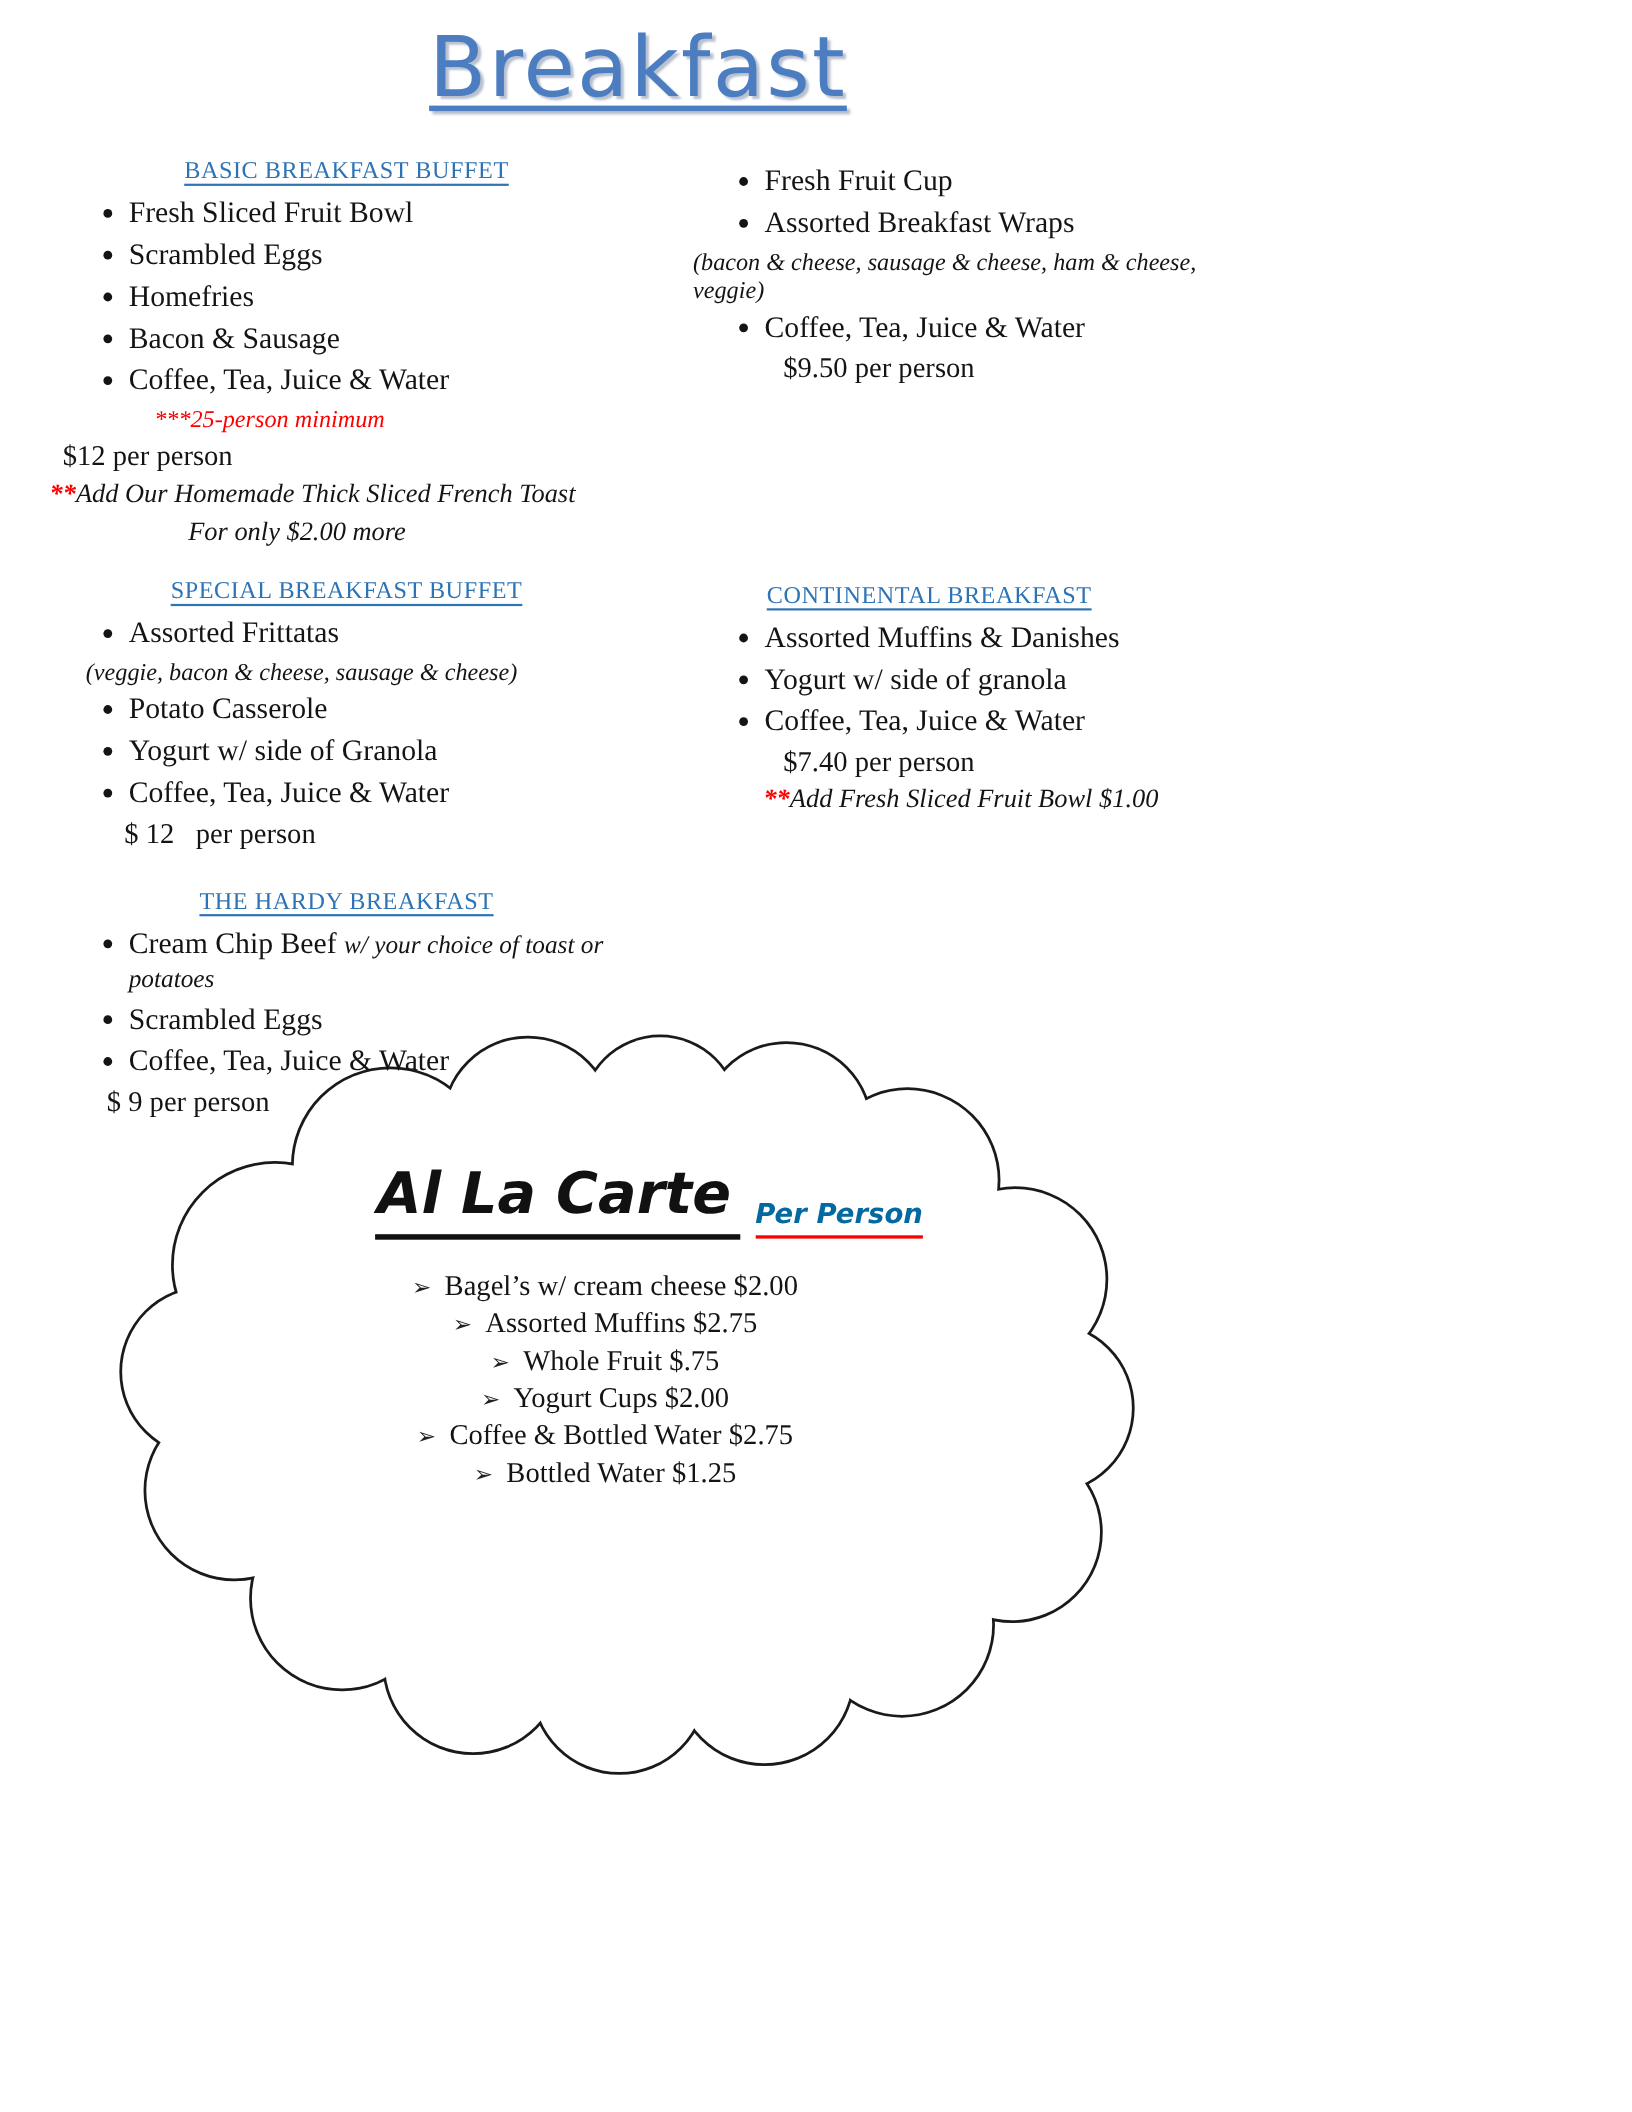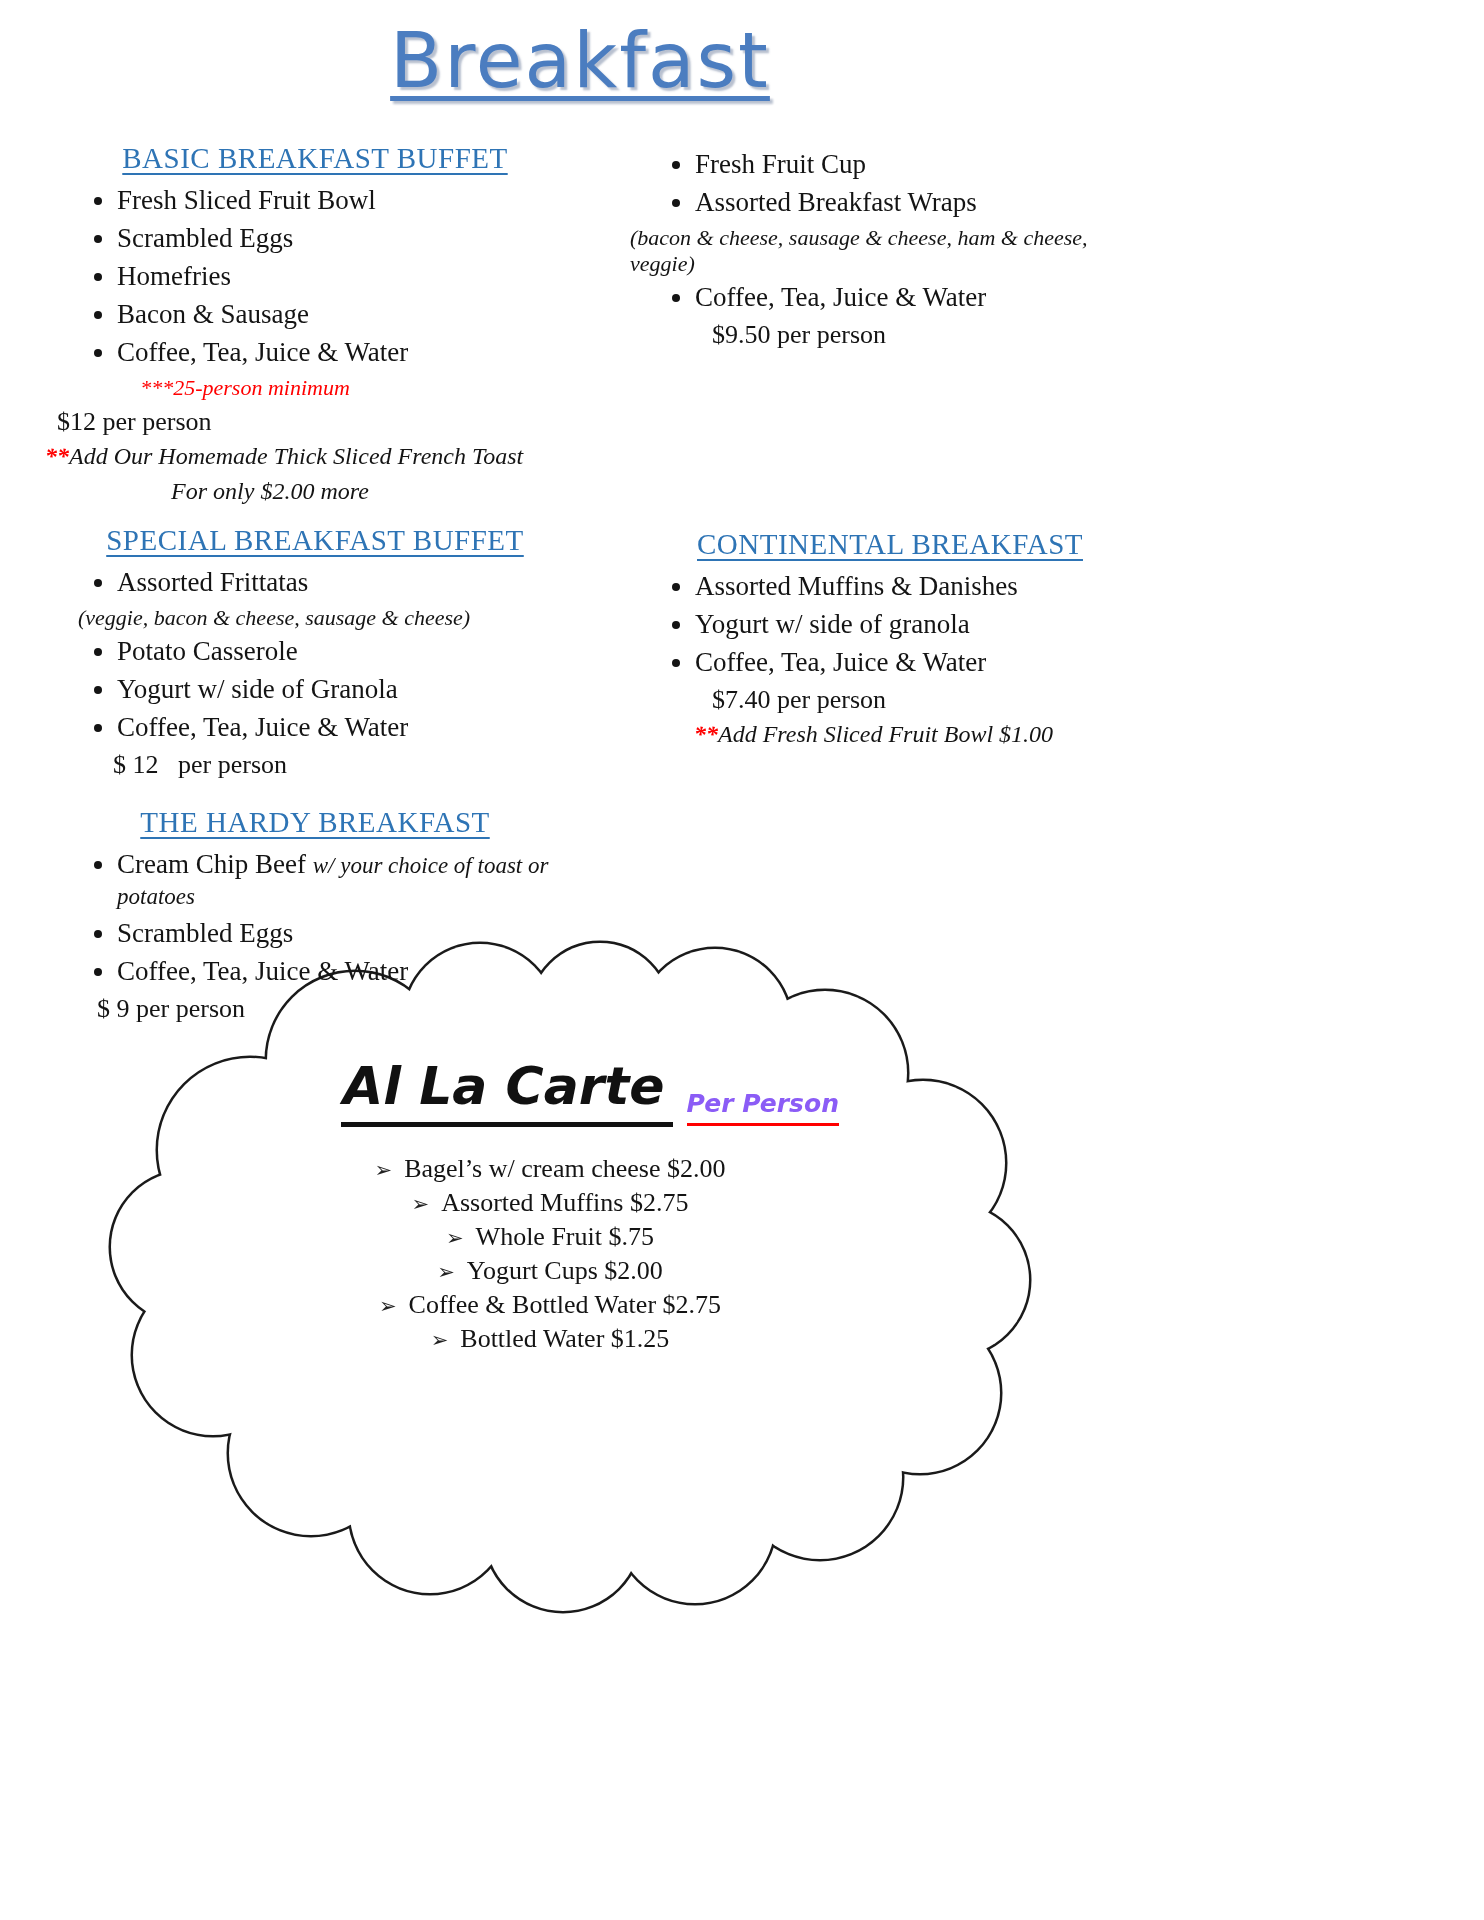--- a/index.html
+++ b/index.html
@@ -18,21 +18,21 @@
 
   
   .sec { position:absolute; }
   .sec-basic       { left:45px;  top:142px; width:540px; }
   .sec-grab        { left:640px; top:142px; width:500px; }
   .sec-special     { left:45px;  top:524px; width:540px; }
   .sec-continental { left:640px; top:528px; width:500px; }
   .sec-hardy       { left:45px;  top:806px; width:540px; }
 
   h2.sec-head {
-    font-size:29px; font-weight:normal; color:#2E74B5; letter-spacing:.5px;
+    font-size:22px; font-weight:normal; color:#2E74B5; letter-spacing:.5px;
     text-decoration:underline; text-underline-offset:5px; margin:0 0 10px 0;
   }
   .center-h h2.sec-head { text-align:center; }
   .left-h   h2.sec-head { margin-left:57px; }
 
   ul.menu { list-style:disc; margin:0; padding-left:72px; }
   .sec-grab ul.menu, .sec-continental ul.menu { padding-left:55px; }
   ul.menu li { font-size:27px; margin:7px 0; }
   ul.menu.tight { margin-top:-2px; }
   li.outdent { margin-left:-22px; }
@@ -61,21 +61,21 @@
   .alc-head {
     position:absolute; top:1056px; left:190px; width:800px;
     display:flex; justify-content:center; align-items:flex-end; gap:14px;
   }
   .alc-title {
     font-family:"DejaVu Sans", sans-serif; font-style:italic; font-weight:bold;
     font-size:52px; color:#111; border-bottom:5px solid #111; padding:0 8px 6px 2px;
   }
   .alc-sub {
     font-family:"DejaVu Sans", sans-serif; font-style:italic; font-weight:bold;
-    font-size:25px; color:#8b5cf6; border-bottom:3px solid #ff0000;
+    font-size:25px; color:#0369a1; border-bottom:3px solid #ff0000;
     padding-bottom:5px; margin-bottom:1px;
   }
   .alc-list { position:absolute; top:1152px; left:150px; width:800px; text-align:center; }
   .alc-line { font-size:26px; line-height:31px; margin:1px 0; }
   .alc-line .arrow { margin-right:12px; font-size:21px; font-family:"DejaVu Sans", sans-serif; color:#222; }
 </style>
 </head>
 <body>
 
 <div class="page">

